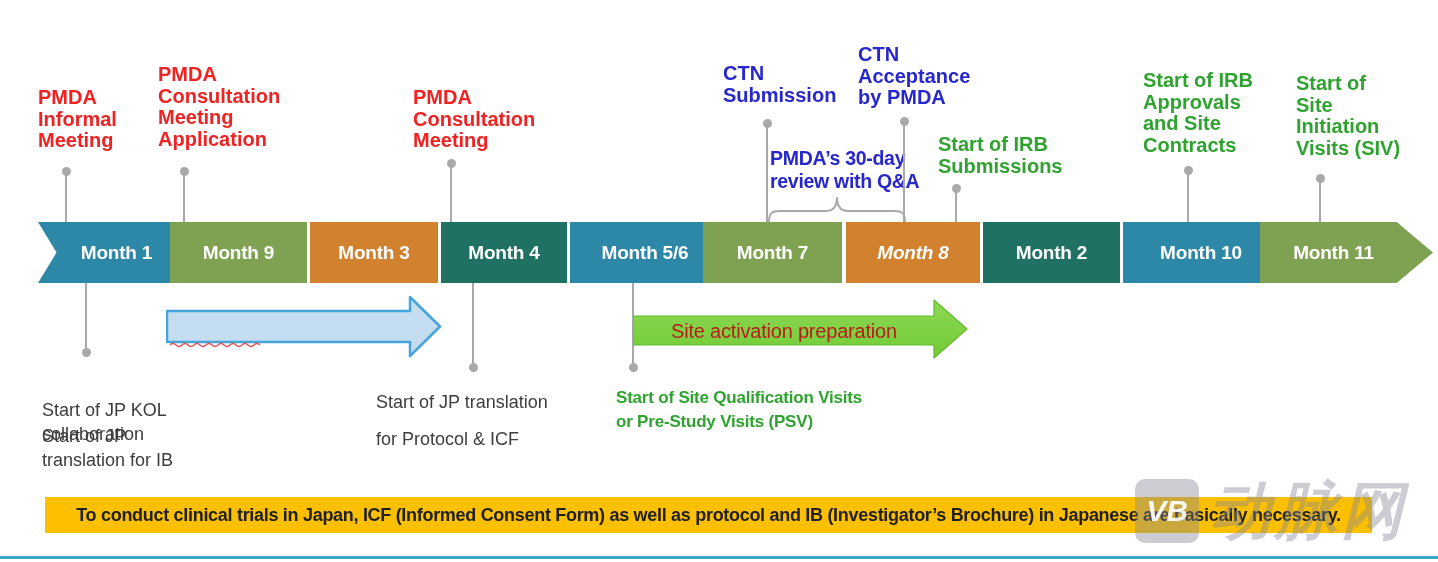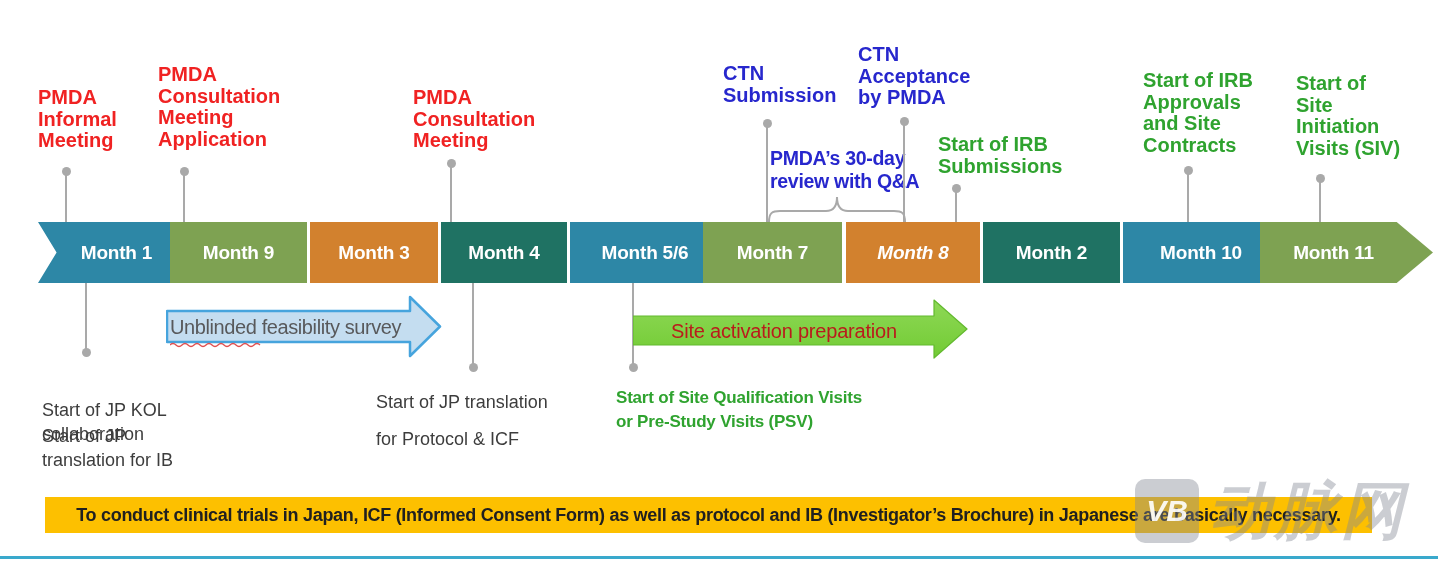--- a/index.html
+++ b/index.html
@@ -137,21 +137,20 @@
   <div class="lead" style="left:85px;top:283px;height:66px"></div>
   <div class="dot" style="left:82px;top:348px"></div>
   <div class="lead" style="left:472px;top:283px;height:81px"></div>
   <div class="dot" style="left:469px;top:363px"></div>
   <div class="lead" style="left:632px;top:283px;height:81px"></div>
   <div class="dot" style="left:629px;top:363px"></div>
 
   <svg class="arrow-wrap" style="left:166px;top:295px" width="277" height="64">
     <polygon points="1,16 244,16 244,2 274,31.5 244,61 244,47 1,47" fill="#c4ddf0" stroke="#46a4dd" stroke-width="2.5" stroke-linejoin="round"></polygon>
   </svg>
-  <div class="arrow-label feas-label">Unblinded feasibility survey</div>
   <svg style="position:absolute;left:170px;top:342px" width="96" height="6">
     <path d="M0,3 q3,-3 6,0 t6,0 t6,0 t6,0 t6,0 t6,0 t6,0 t6,0 t6,0 t6,0 t6,0 t6,0 t6,0 t6,0 t6,0" fill="none" stroke="#e05050" stroke-width="1.3"></path>
   </svg>
 
   <svg class="arrow-wrap" style="left:633px;top:296px" width="336" height="66">
     <defs>
       <linearGradient id="ga" x1="0" y1="0" x2="0" y2="1">
         <stop offset="0" stop-color="#8ed856"></stop>
           <stop offset="1" stop-color="#72cb34"></stop>
       </linearGradient>

